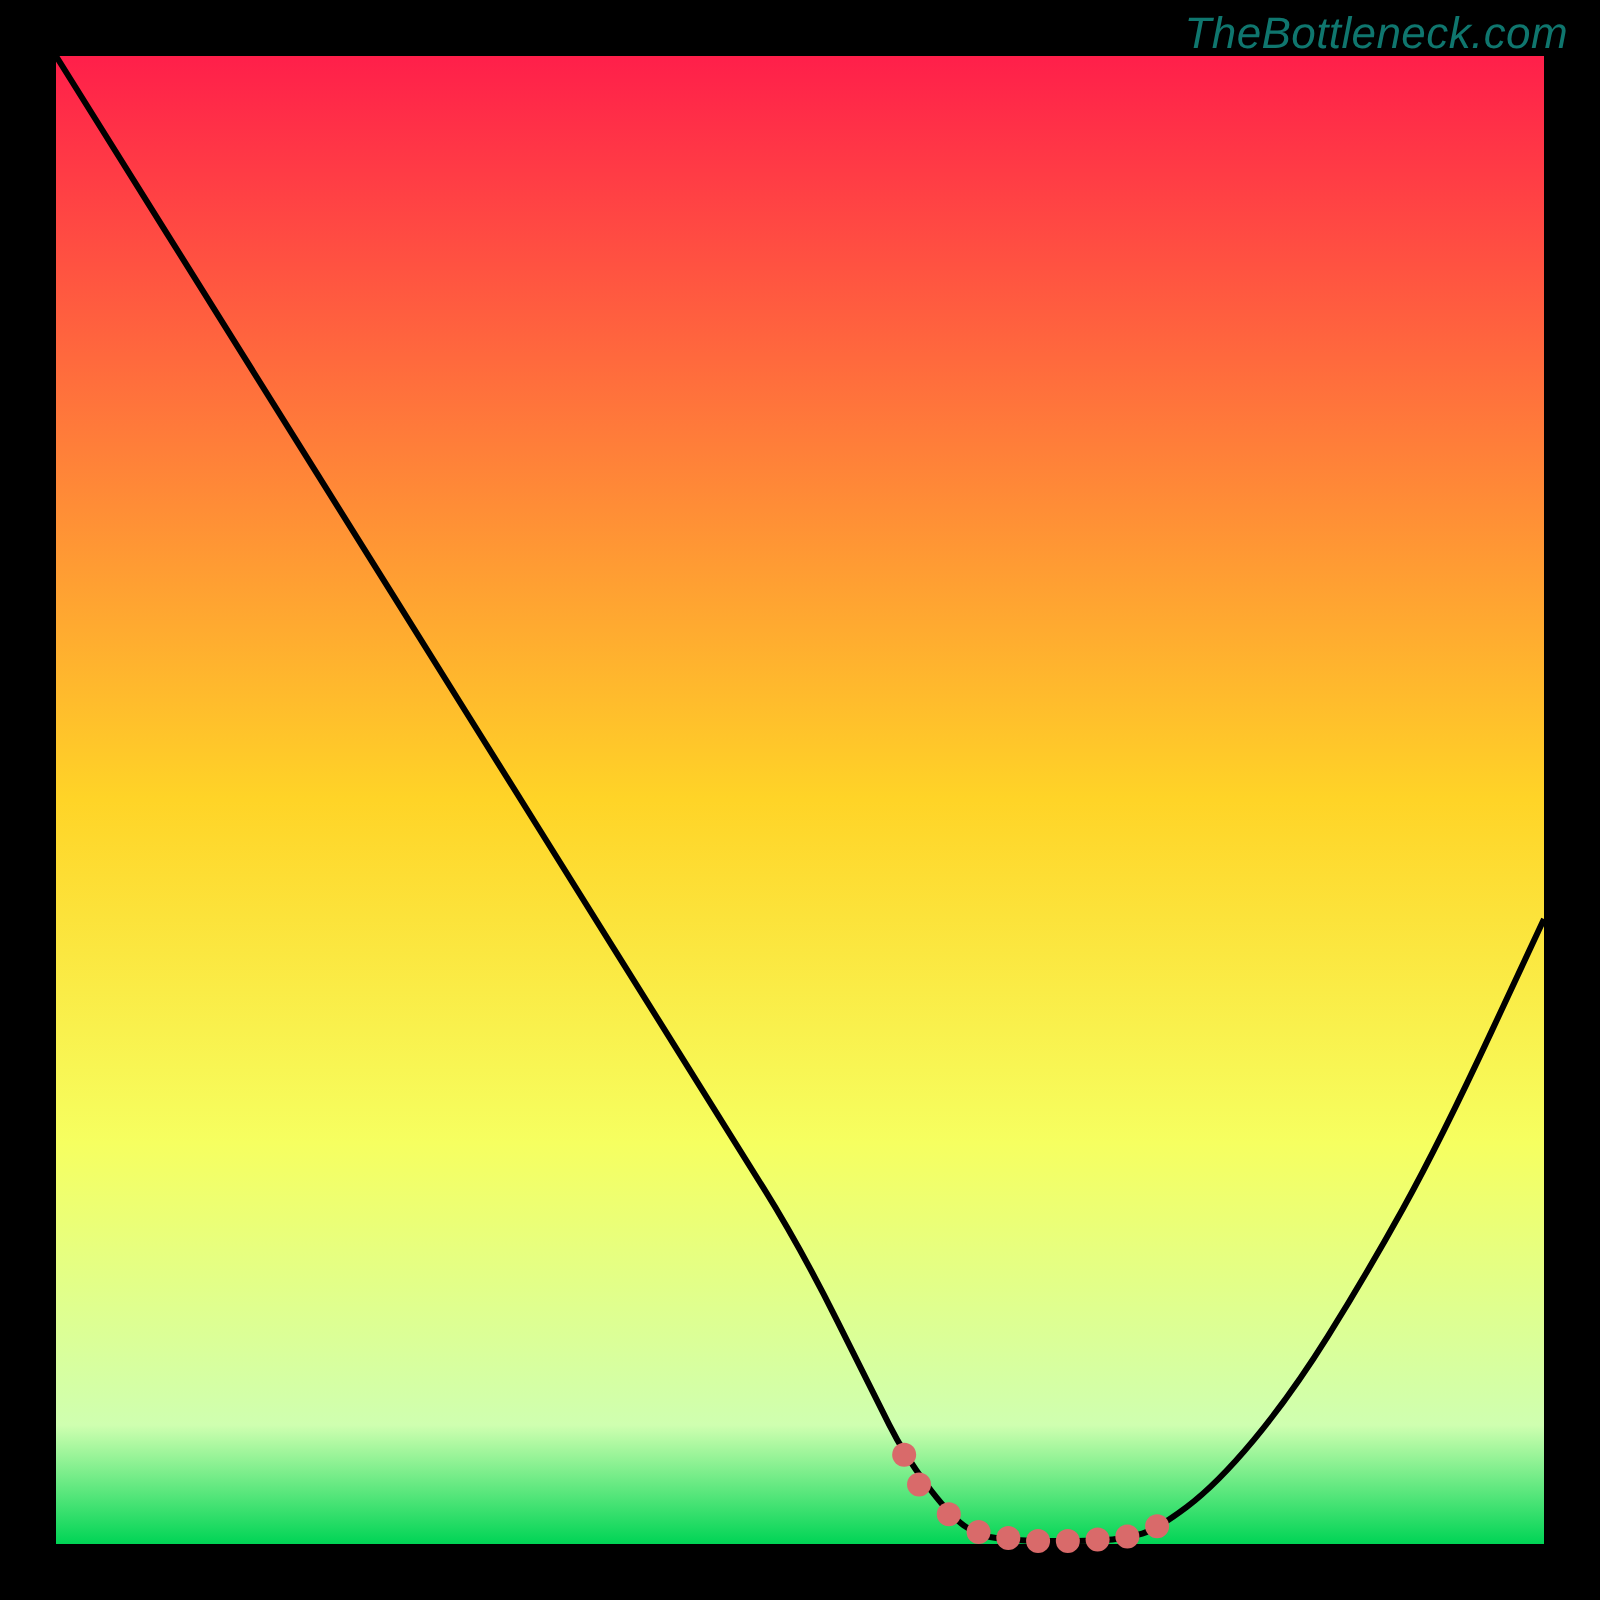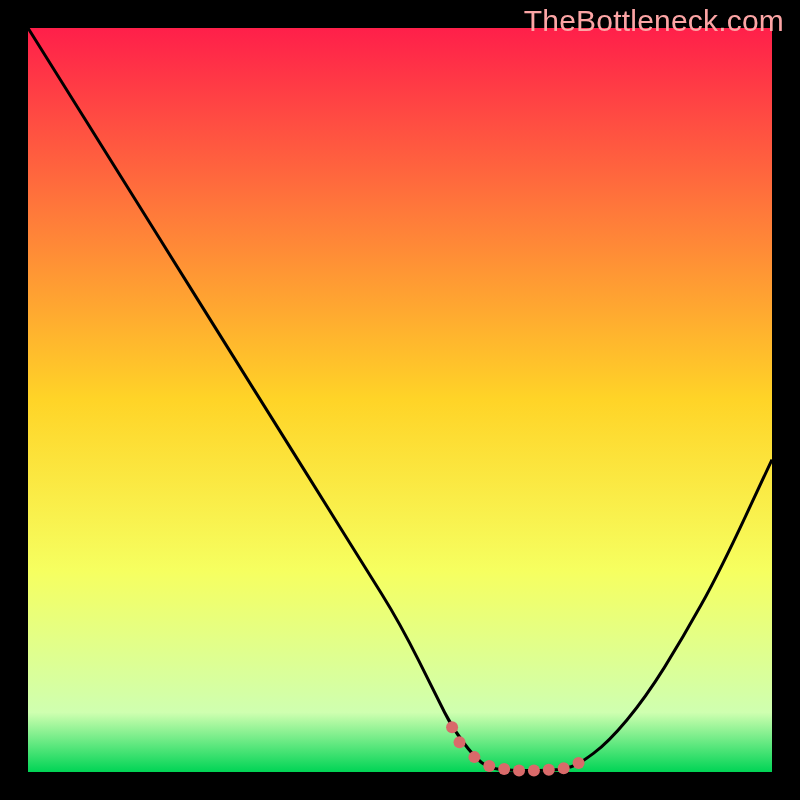--- a/index.html
+++ b/index.html
@@ -13,25 +13,26 @@
   }
   .chart-wrap {
     position: relative;
     width: 800px;
     height: 800px;
   }
   .attribution {
     position: absolute;
     top: 4px;
     right: 16px;
-    color: #fca5a5;
-    font-size: 30px;
+    color: #0f766e;
+    font-size: 22px;
     font-weight: 500;
     letter-spacing: 0.2px;
     z-index: 10;
+    font-style: italic;
   }
   svg {
     display: block;
   }
 </style>
 </head>
 <body>
 
 <div class="chart-wrap">
 

